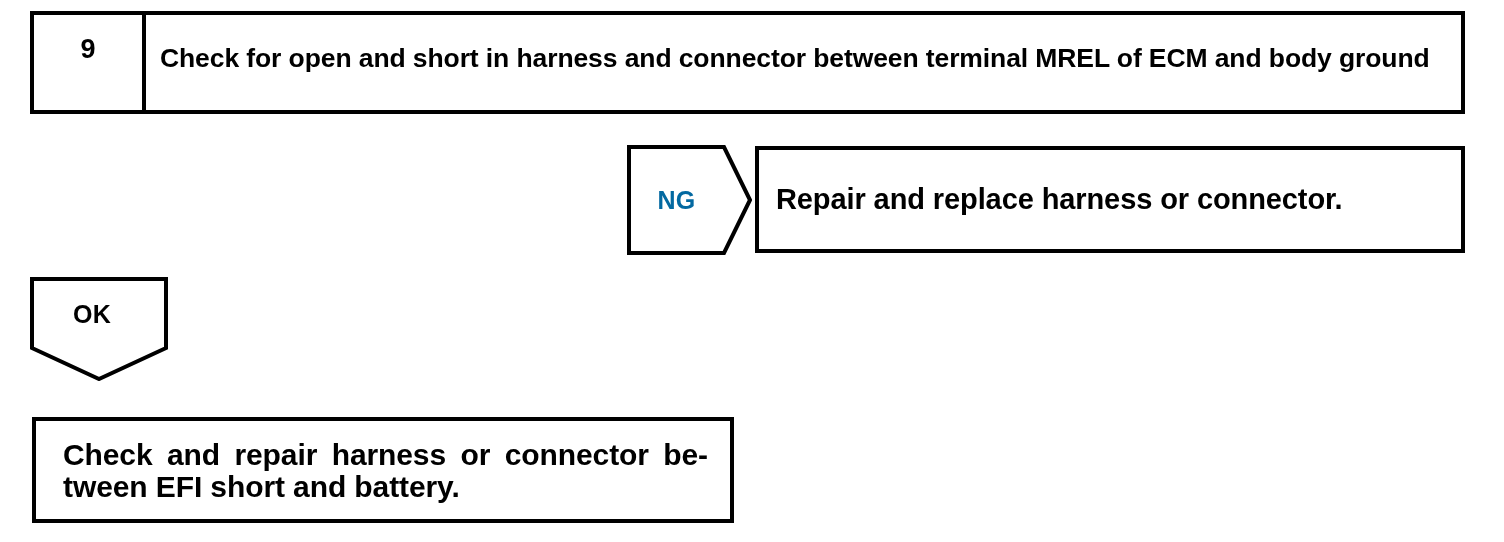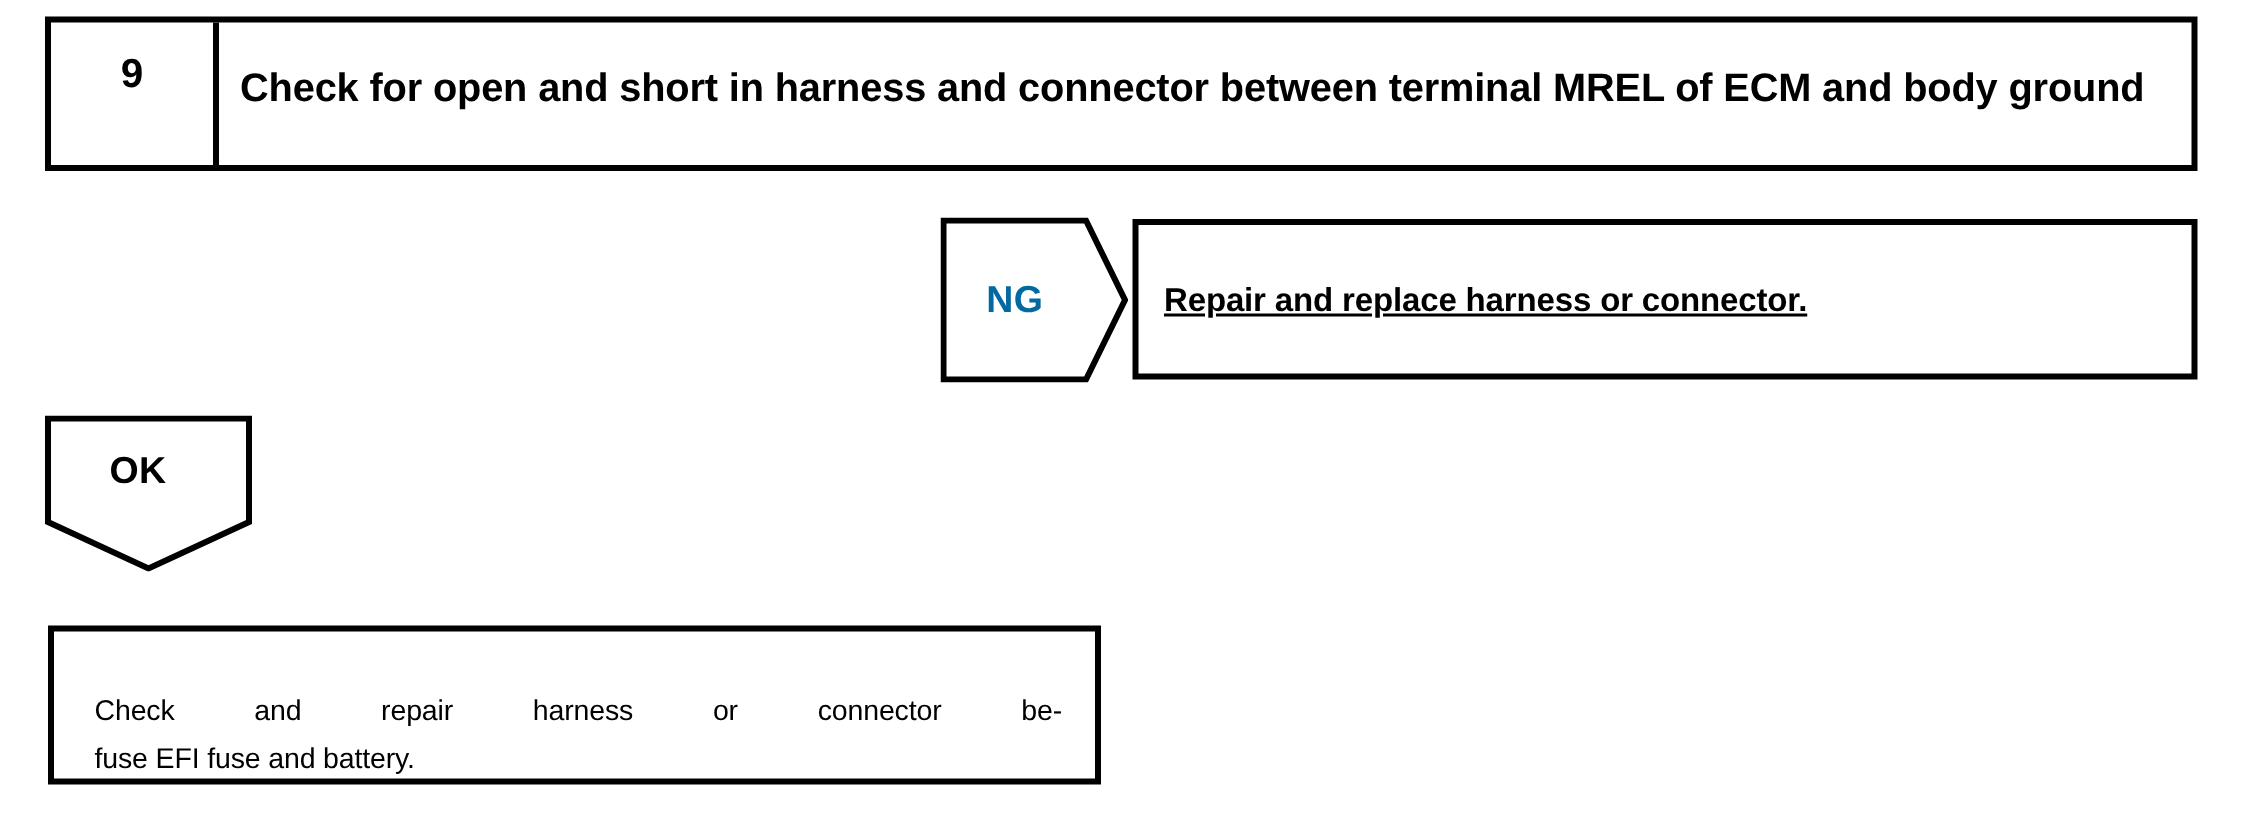--- a/index.html
+++ b/index.html
@@ -95,26 +95,25 @@
     width: 710px;
     height: 107px;
     border: 4px solid #000000;
     box-sizing: border-box;
     background: #ffffff;
     display: flex;
     align-items: center;
     padding-left: 17px;
   }
   .repair-text {
-    font-size: 22px;
+    font-size: 29px;
     font-weight: bold;
     color: #000000;
     line-height: 31px;
     letter-spacing: -0.1px;
-    text-decoration: underline;
   }
 
   
   .ok-shape {
     position: absolute;
     left: 30px;
     top: 277px;
     width: 138px;
     height: 104px;
   }
@@ -141,28 +140,27 @@
     left: 32px;
     top: 417px;
     width: 702px;
     height: 106px;
     border: 4px solid #000000;
     box-sizing: border-box;
     background: #ffffff;
     padding: 18px 22px 0 27px;
   }
   .final-text {
-    font-size: 19px;
-    font-weight: normal;
+    font-size: 30px;
+    font-weight: bold;
     color: #000000;
     line-height: 32px;
     letter-spacing: -0.1px;
     text-align: justify;
     text-align-last: left;
-    margin-top: 20px;
   }
   .final-text .ln1 { display: block; text-align: justify; text-align-last: justify; }
   .final-text .ln2 { display: block; }
 </style>
 </head>
 <body>
 
 <div id="canvas">
 
   <div class="step-box">
@@ -188,17 +186,17 @@
   <div class="ok-shape">
     <svg width="138" height="104" viewBox="0 0 138 104">
       <polygon points="2,2 136,2 136,71 69,102 2,71" fill="#ffffff" stroke="#000000" stroke-width="4" stroke-linejoin="miter"></polygon>
     </svg>
     <span class="ok-label">OK</span>
   </div>
 
   <div class="final-box">
     <div class="final-text">
       <span class="ln1">Check and repair harness or connector be-</span>
-      <span class="ln2">fuse EFI fuse and battery.</span>
+      <span class="ln2">tween EFI short and battery.</span>
     </div>
   </div>
 
 </div>
 
 </body></html>

